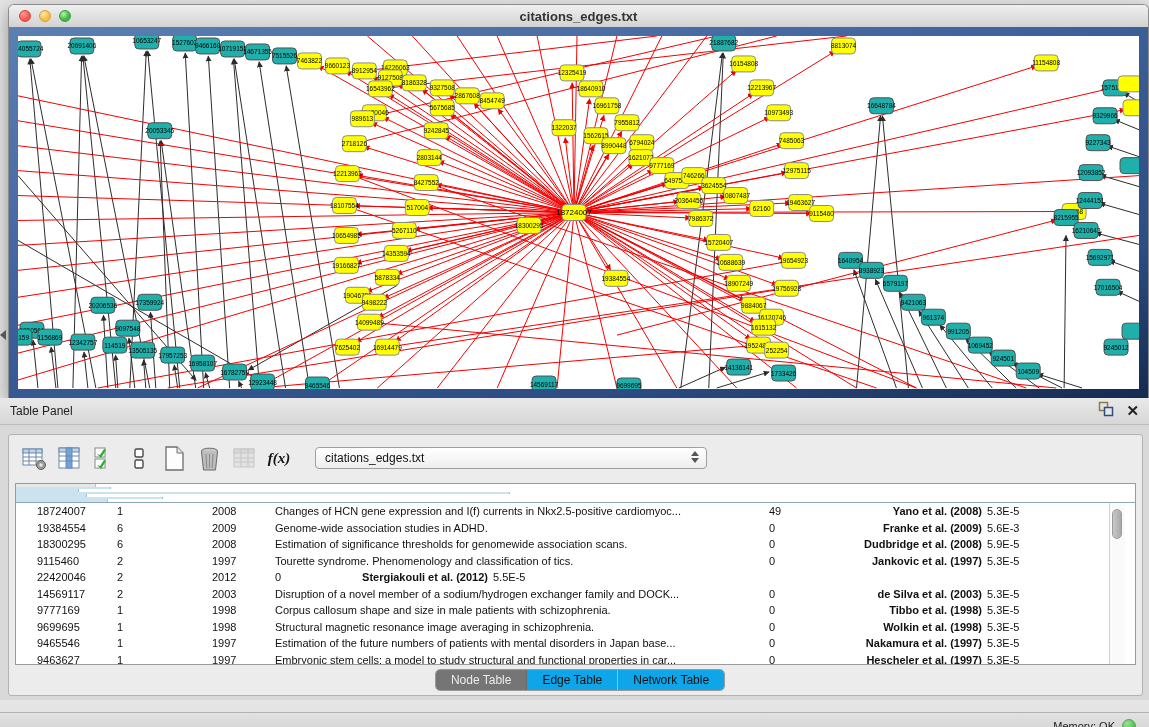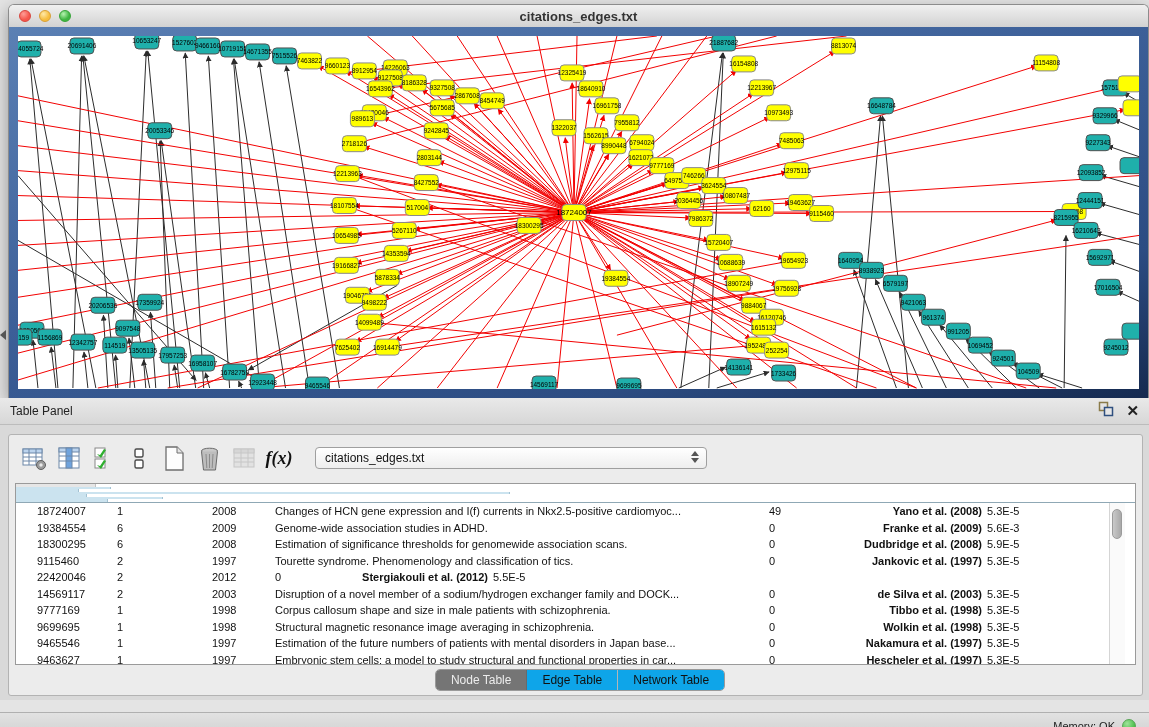--- a/index.html
+++ b/index.html
@@ -33,21 +33,21 @@
   .tp-header{height:26px;background:linear-gradient(#e9e9e9,#d7d7d7);border-bottom:1px solid #bcbcbc;
     display:flex;align-items:center;position:relative;text-align:center;}
   .tp-title{font-size:12px;color:#222;padding-left:10px;}
   .tp-actions{position:absolute;right:10px;top:3px;display:flex;gap:12px;align-items:center;}
   .tp-close{font-size:15px;font-weight:bold;color:#222;line-height:16px;}
   .tp-body{position:absolute;left:8px;right:6px;top:36px;bottom:4px;background:#ececec;
     border:1px solid #b3b3b3;border-radius:3px;}
   .toolbar{height:46px;display:flex;align-items:center;gap:9px;padding-left:12px;}
   .tool{width:26px;height:28px;display:flex;align-items:center;justify-content:center;}
   .tool.disabled{opacity:.45;}
-  .fx{font-family:"Liberation Serif",serif;font-style:italic;font-weight:bold;font-size:18px;color:#111;}
+  .fx{font-family:"Liberation Serif",serif;font-style:italic;font-weight:bold;font-size:15px;color:#111;}
   .combo{width:392px;height:22px;margin-left:14px;background:linear-gradient(#ffffff,#eeeeee);
     border:1px solid #9f9f9f;border-radius:4px;display:flex;align-items:center;position:relative;
     font-size:12px;color:#111;padding-left:9px;box-sizing:border-box;}
   .combo-arrows{position:absolute;right:7px;top:3px;display:flex;flex-direction:column;gap:2px;}
   .combo-arrows .up{width:0;height:0;border-left:4px solid transparent;border-right:4px solid transparent;border-bottom:5px solid #555;}
   .combo-arrows .dn{width:0;height:0;border-left:4px solid transparent;border-right:4px solid transparent;border-top:5px solid #555;}
   .table-wrap{position:absolute;left:6px;right:6px;top:48px;bottom:30px;background:#fff;
     border:1px solid #9a9a9a;overflow:hidden;}
   .thead{display:flex;height:18px;border-bottom:1px solid #8fa8b5;flex-direction:column;}
   .th{font-size:11px;color:#111;text-align:center;line-height:18px;

